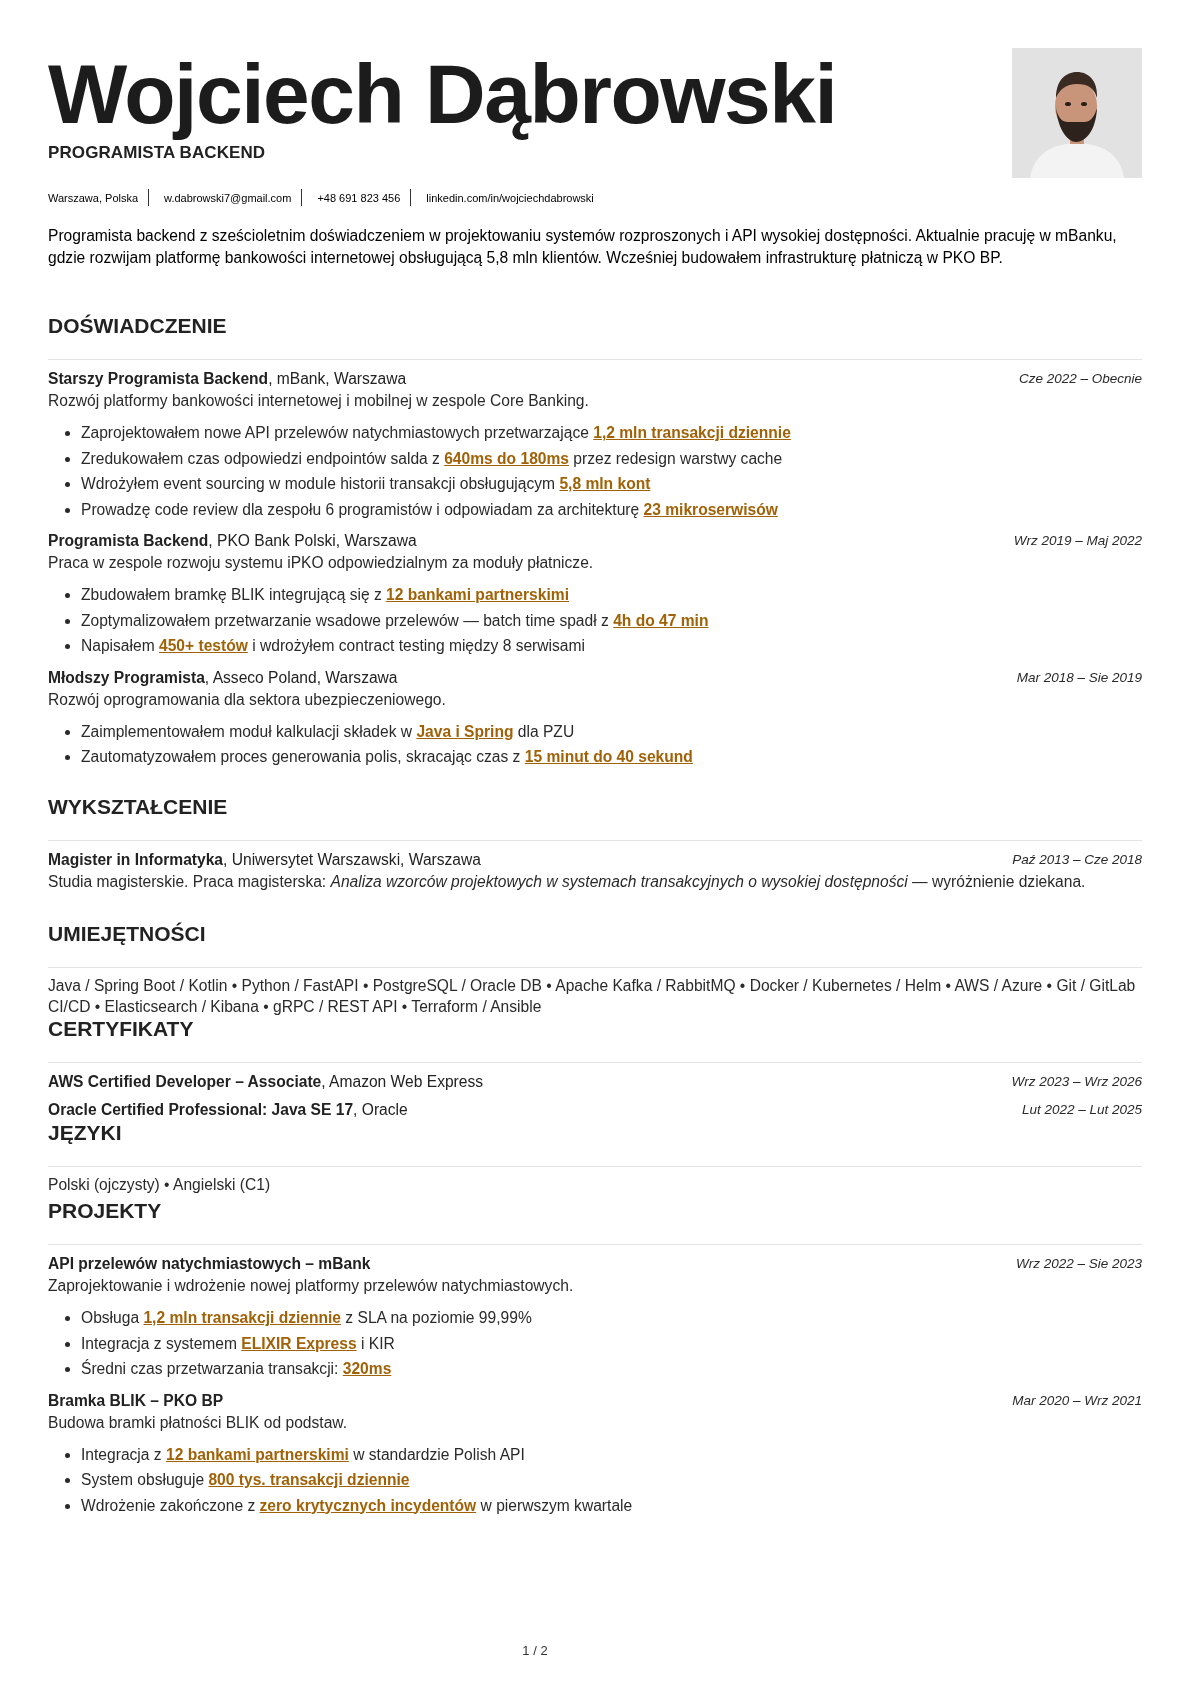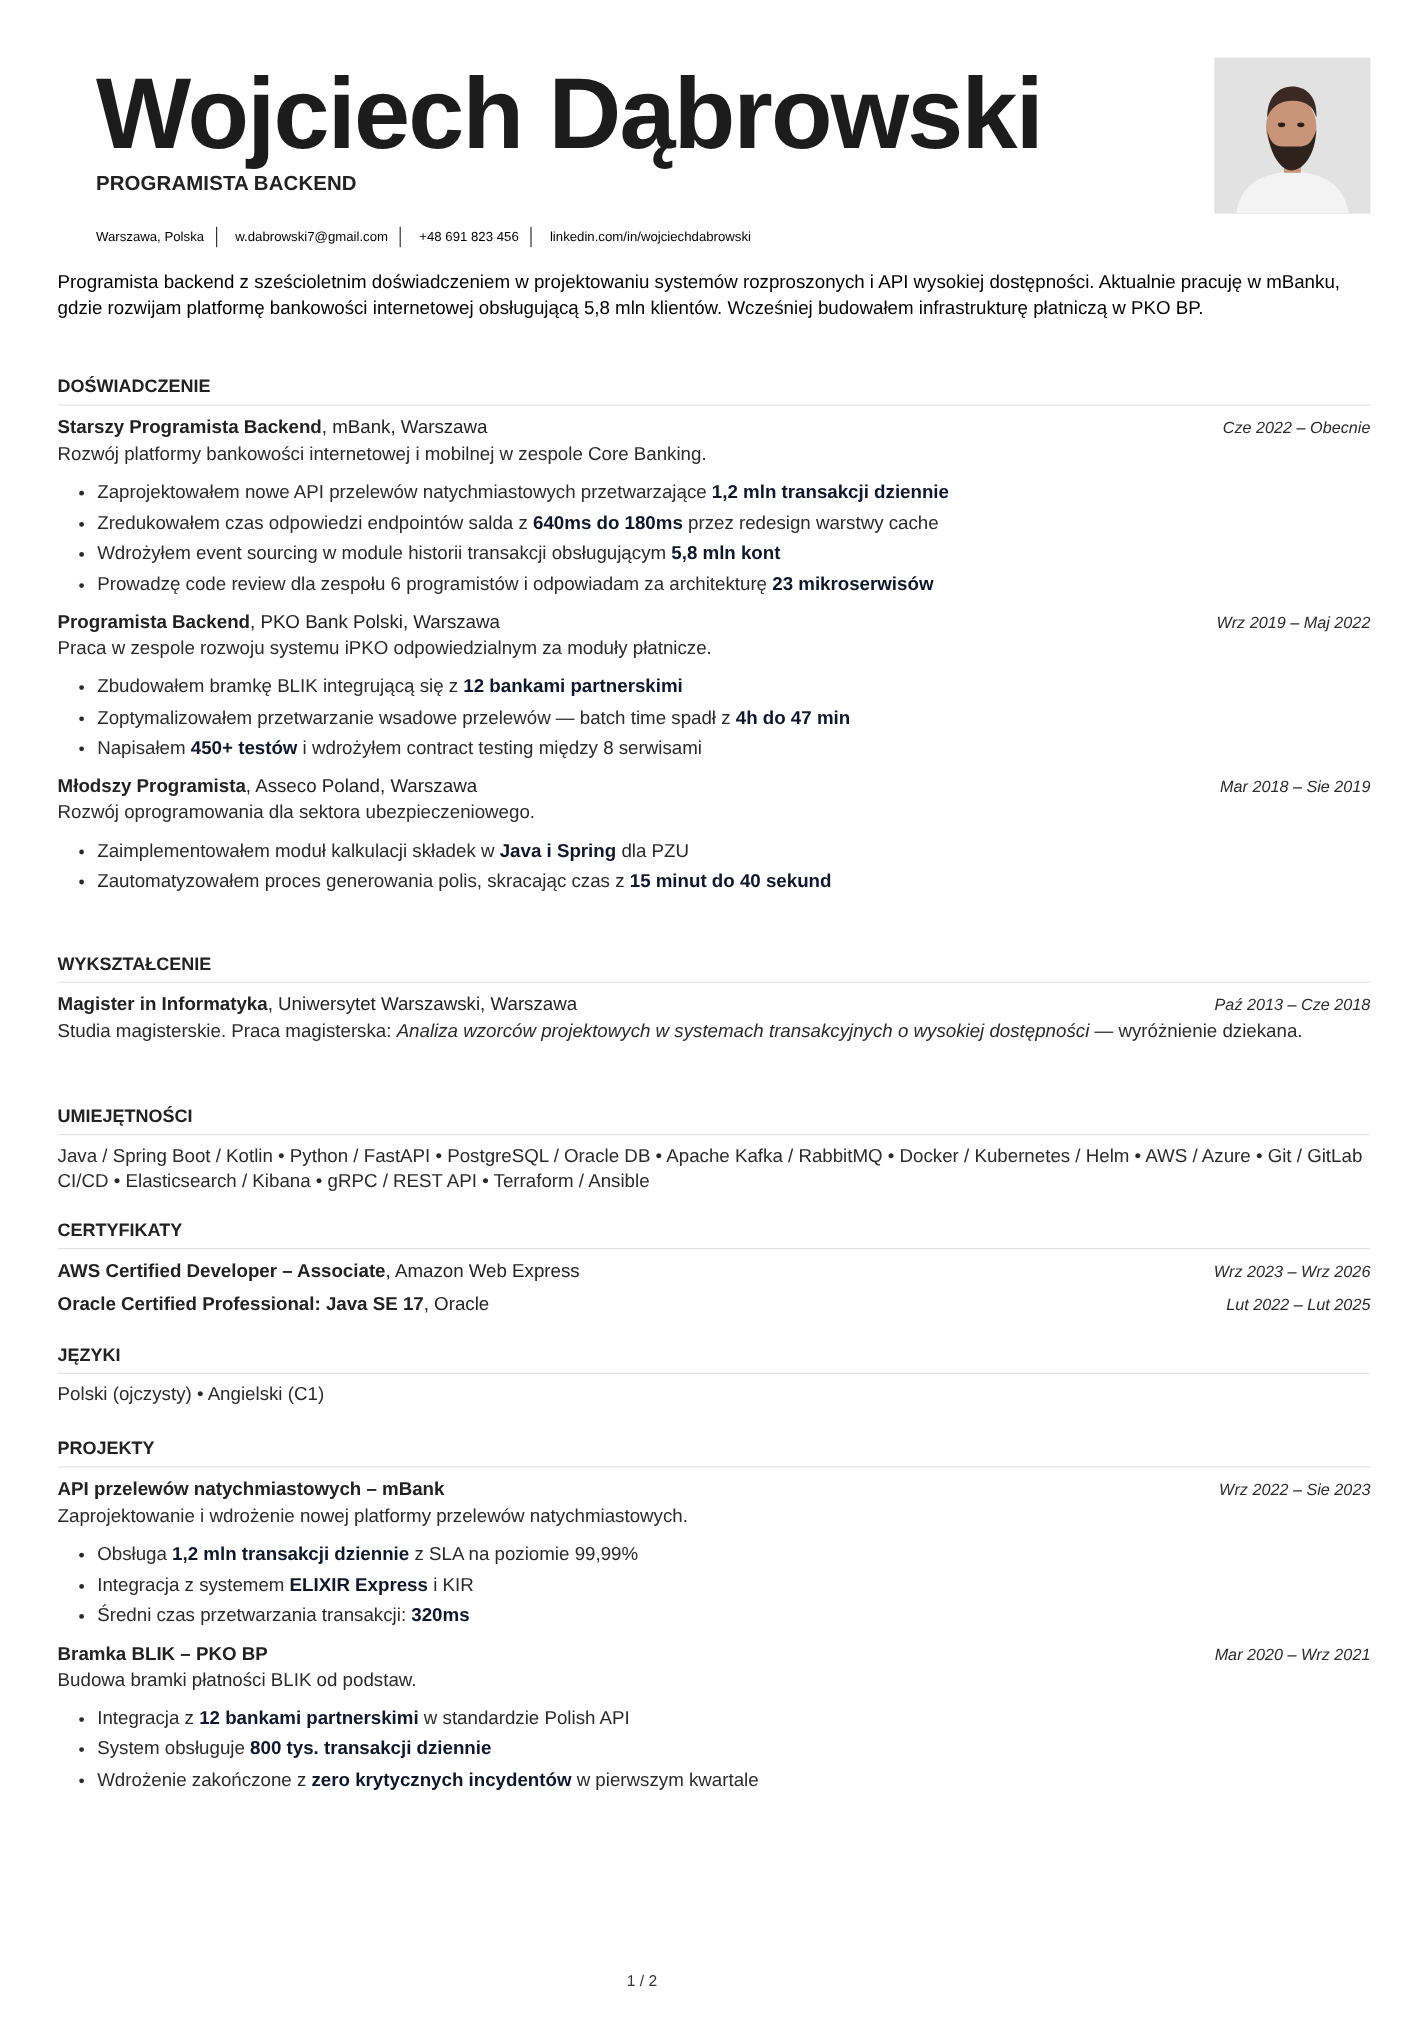--- a/index.html
+++ b/index.html
@@ -1,35 +1,35 @@
 <!DOCTYPE html>
 <html><head>
 <meta charset="utf-8">
 <style>
   html, body { margin: 0; padding: 0; background: #ffffff; }
   body { width: 1190px; height: 1683px; position: relative; overflow: hidden;
          font-family: "Liberation Sans", "DejaVu Sans", sans-serif; color: #222222; }
   .page { position: absolute; left: 48px; top: 0; width: 1094px; }
-  .header { position: relative; height: 180px; margin-left: 32px; }
+  .header { position: relative; height: 180px; }
   .name { position: absolute; left: 0; top: 52px; margin: 0; font-size: 84px; font-weight: 700;
           letter-spacing: -1.5px; line-height: 1; color: #1c1c1c; white-space: nowrap; }
   .title { position: absolute; left: 0; top: 143px; font-size: 17px; font-weight: 700; color: #222; letter-spacing: 0.1px; }
   .photo { position: absolute; right: 0; top: 48px; width: 130px; height: 130px; background: #e3e3e3; overflow: hidden; }
   .contact { position: absolute; left: 0; top: 189px; font-size: 11px; color: #000000; display: flex; align-items: center; white-space: nowrap; }
   .contact .sep { display: inline-block; width: 1px; height: 17px; background: #333; margin: 0 15px 0 10px; }
   .summary { position: absolute; top: 225px; left: 0; width: 1094px; font-size: 15.6px; line-height: 21.5px; color: #000000; }
   .section { position: absolute; left: 0; width: 1094px; }
-  .sec-h { font-size: 15px; font-weight: 700; color: #222; padding-bottom: 6px; border-bottom: 1.5px solid #e3e3e3; margin: 0; }
+  .sec-h { font-size: 21px; font-weight: 700; color: #222; padding-bottom: 21px; border-bottom: 1.5px solid #e3e3e3; margin: 0; }
   .entry-h { display: flex; justify-content: space-between; align-items: flex-end; font-size: 15.6px; line-height: 22px; margin-top: 8px; }
   .entry-h b { font-weight: 700; color: #222; }
   .date { font-style: italic; font-size: 13.5px; color: #2a2a2a; white-space: nowrap; }
   .desc { font-size: 15.6px; line-height: 22px; color: #2a2a2a; }
   ul.bul { margin: 8px 0 0 0; padding-left: 33px; font-size: 15.6px; line-height: 25.5px; color: #2a2a2a; }
   ul.bul li { padding-left: 0; }
-  ul.bul b { font-weight: 700; color: #0f172a; }
+  ul.bul b { font-weight: 700; color: #a16207; text-decoration: underline; }
   .justify { text-align: justify; }
   .footer { position: absolute; left: 0; width: 1070px; top: 1643px; text-align: center; font-size: 13px; color: #333; }
 </style>
 </head>
 <body>
 
 <div class="page">
 
   <div class="header">
     <h1 class="name">Wojciech Dąbrowski</h1>

